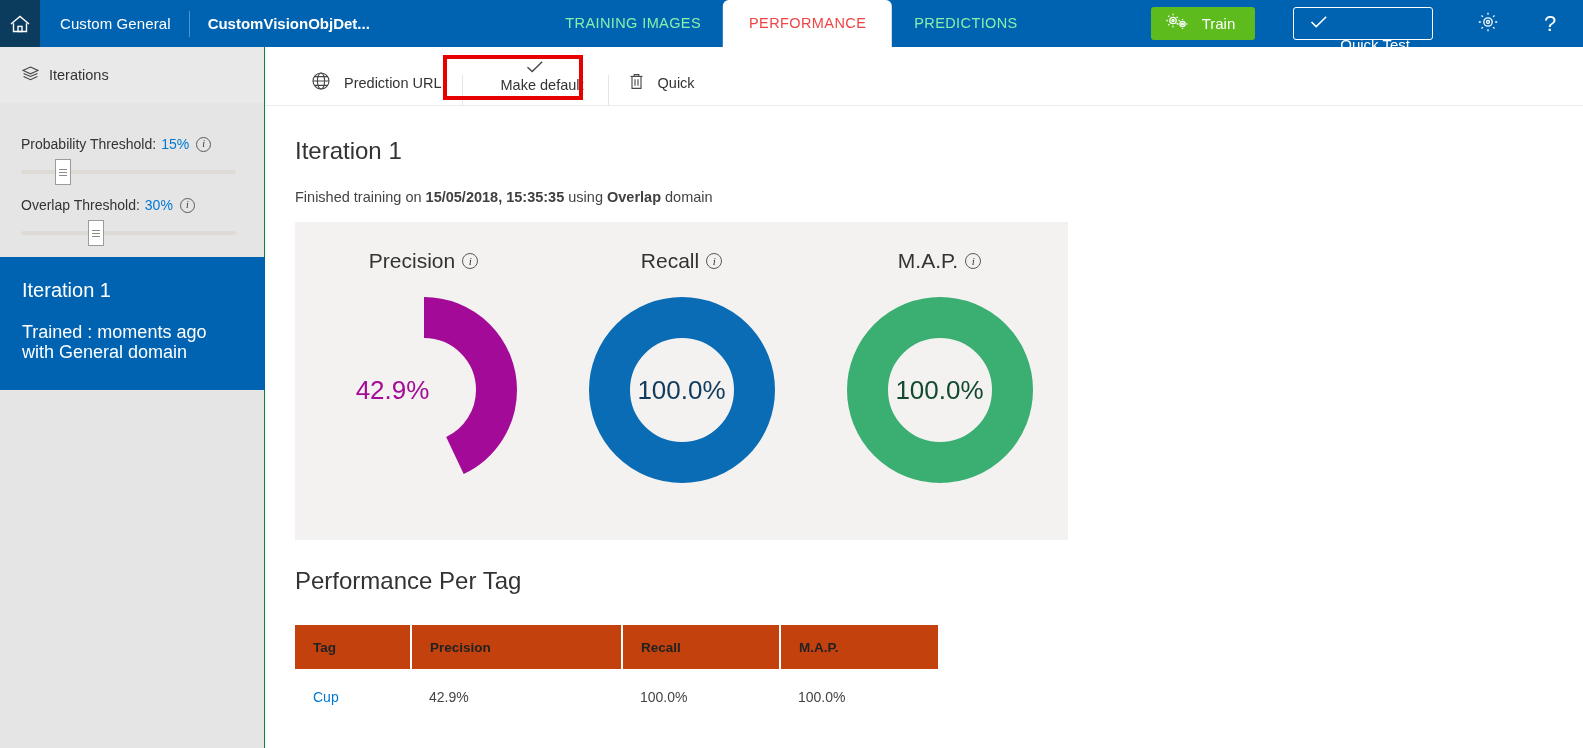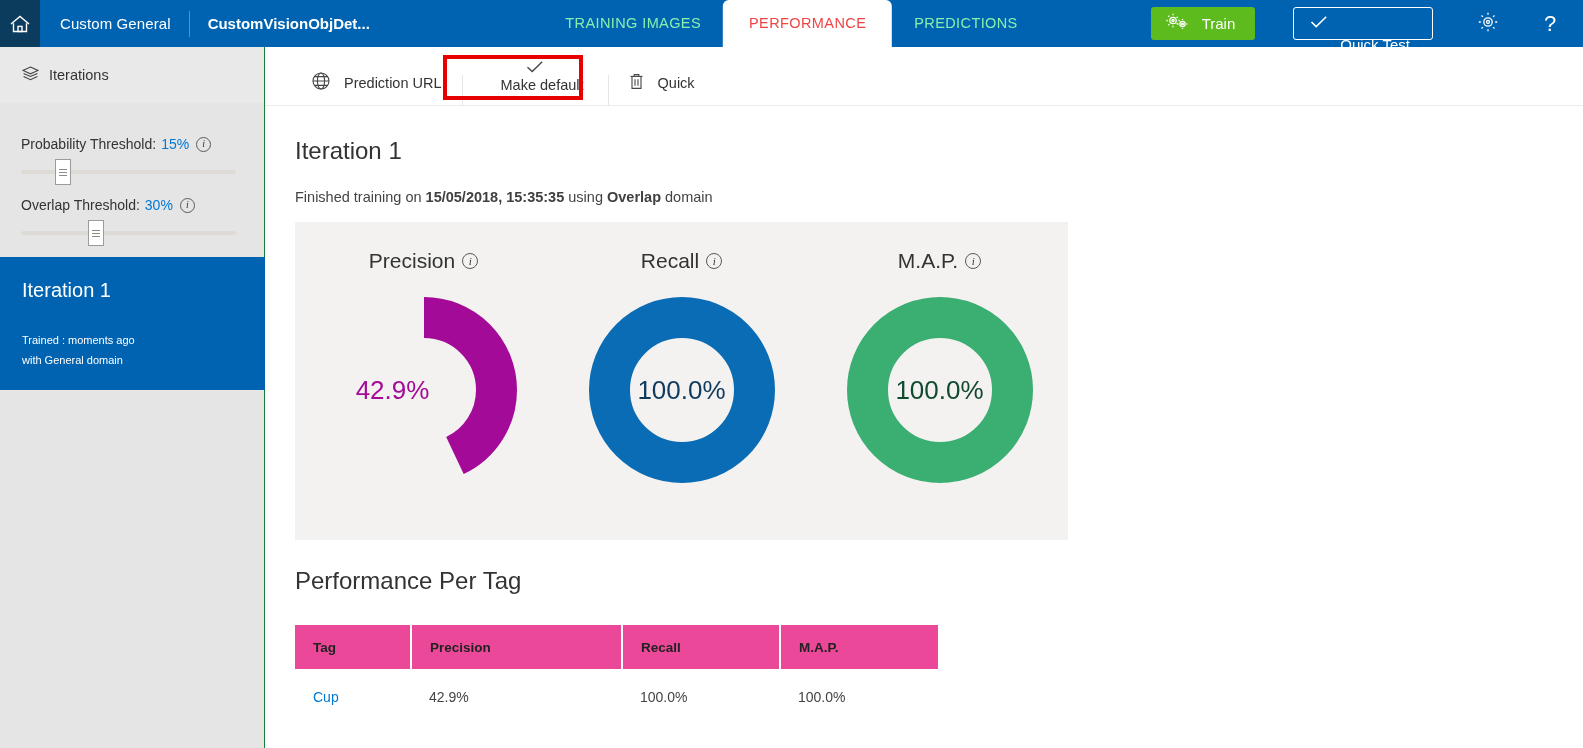--- a/index.html
+++ b/index.html
@@ -188,22 +188,22 @@
     position: absolute;
     left: 0; top: 210px;
     width: 265px; height: 133px;
     background: #0063B1;
     color: #ffffff;
     padding: 22px 22px 0 22px;
     cursor: pointer;
   }
   .iteration-card .title { font-size: 20px; font-weight: 400; }
   .iteration-card .meta {
-    font-size: 11px;
-    margin-top: 28px;
+    font-size: 18px;
+    margin-top: 20px;
     line-height: 20px;
   }
 
   
   .toolbar {
     position: absolute;
     left: 265px; top: 47px;
     width: 1318px; height: 59px;
     background: #ffffff;
     border-bottom: 1px solid #EDEBE9;
@@ -301,21 +301,21 @@
     color: #333333;
   }
 
   .perf-table {
     position: absolute;
     left: 30px; top: 519px;
     border-collapse: collapse;
     font-size: 14px;
   }
   .perf-table th {
-    background: #ec4899;
+    background: #c2410c;
     text-align: left;
     font-weight: bold;
     color: #222222;
     font-size: 13.5px;
     padding: 14px 0 14px 18px;
     border-right: 2px solid #ffffff;
     height: 44px;
   }
   .perf-table th:last-child { border-right: none; }
   .perf-table td {

